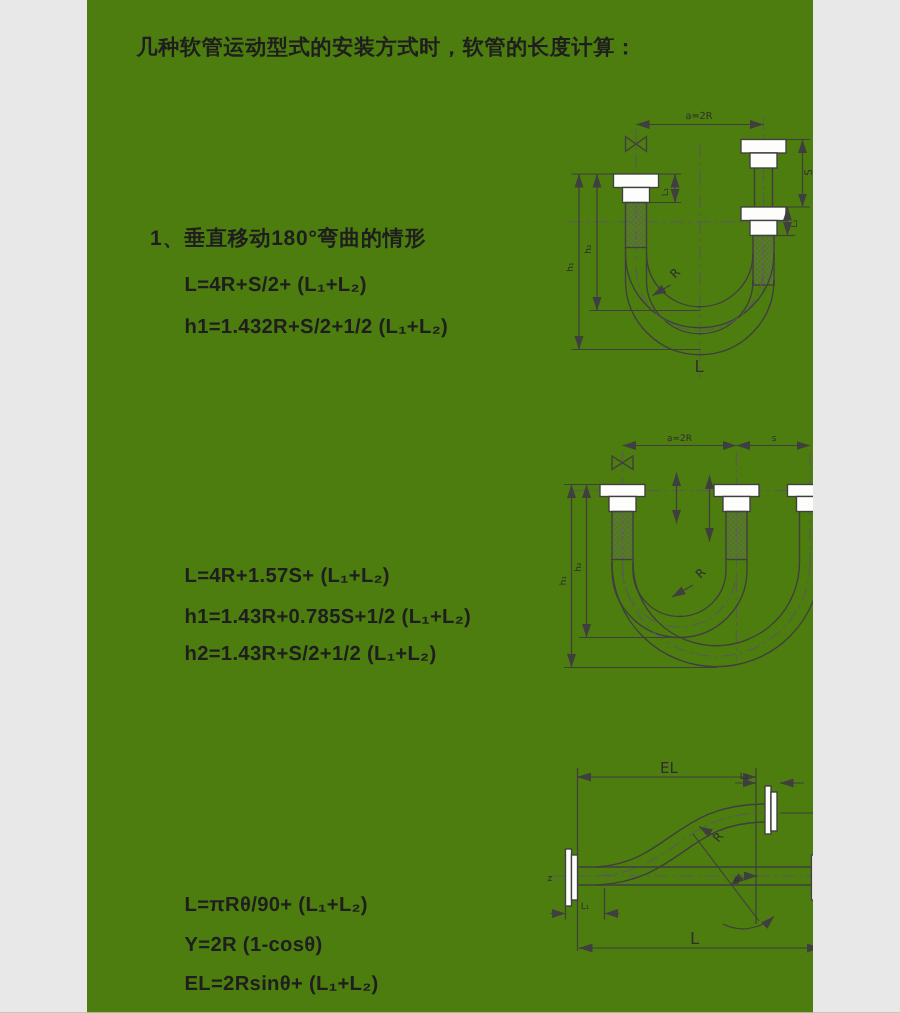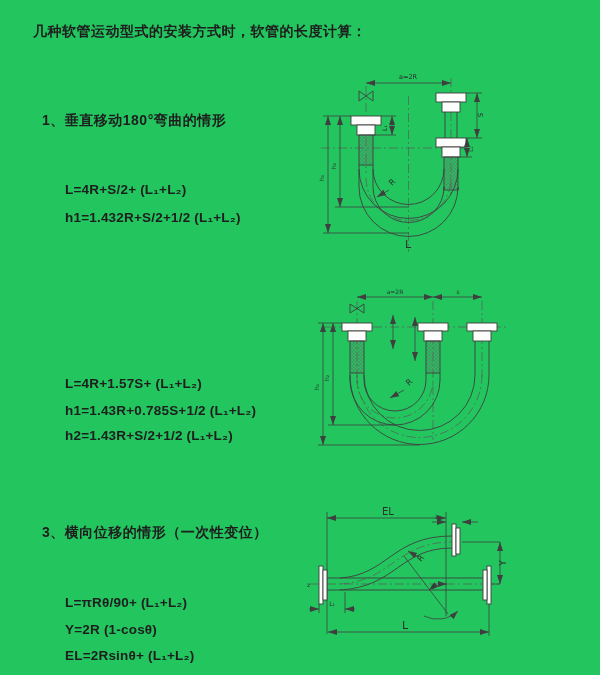--- a/index.html
+++ b/index.html
@@ -1,26 +1,26 @@
 <!DOCTYPE html>
 <html><head>
 <meta charset="utf-8">
 <style>
   html,body{margin:0;padding:0;background:#e8e8e8;}
   .page{
-    position:relative;width:600px;height:675px;background:#22c55e;
+    position:relative;width:484px;height:675px;background:#4d7c0f;
     font-family:"Liberation Sans","DejaVu Sans",sans-serif;color:#1e1e1e;
     overflow:hidden;margin:0 auto;
   }
   .title{
     position:absolute;left:33px;top:23px;font-size:14px;font-weight:700;
     letter-spacing:0.5px;white-space:nowrap;
   }
   .sec-head{
-    position:absolute;font-size:14px;font-weight:700;white-space:nowrap;letter-spacing:0.5px;
+    position:absolute;font-size:14px;font-weight:700;white-space:nowrap;letter-spacing:0.5px;margin-top:38px;
   }
   .formula{
     position:absolute;font-size:13.5px;font-weight:700;white-space:nowrap;letter-spacing:0.2px;margin-top:46px;
   }
   svg.diag{position:absolute;overflow:visible;}
   svg.diag text{font-family:"DejaVu Sans","Liberation Sans",sans-serif;fill:#2e2e2e;}
   .thin{stroke:#3f3f3f;stroke-width:0.9;fill:none;}
   .dim{stroke:#3f3f3f;stroke-width:0.8;fill:none;}
   .cl{stroke:#5a5a5a;stroke-width:0.7;fill:none;stroke-dasharray:9 3 2 3;}
   .fit{fill:#fdfdfc;stroke:#3f3f3f;stroke-width:0.9;}
@@ -48,21 +48,20 @@
   <div class="title">几种软管运动型式的安装方式时，软管的长度计算：</div>
 
   <div class="sec-head" style="left:42px;top:112px">1、垂直移动180°弯曲的情形</div>
   <div class="formula" style="left:65px;top:136px">L=4R+S/2+ (L₁+L₂)</div>
   <div class="formula" style="left:65px;top:164px">h1=1.432R+S/2+1/2 (L₁+L₂)</div>
 
   <div class="formula" style="left:65px;top:330px">L=4R+1.57S+ (L₁+L₂)</div>
   <div class="formula" style="left:65px;top:357px">h1=1.43R+0.785S+1/2 (L₁+L₂)</div>
   <div class="formula" style="left:65px;top:382px">h2=1.43R+S/2+1/2 (L₁+L₂)</div>
 
-  <div class="sec-head" style="left:42px;top:524px">3、横向位移的情形（一次性变位）</div>
   <div class="formula" style="left:65px;top:549px">L=πRθ/90+ (L₁+L₂)</div>
   <div class="formula" style="left:65px;top:576px">Y=2R (1-cosθ)</div>
   <div class="formula" style="left:65px;top:602px">EL=2Rsinθ+ (L₁+L₂)</div>
 
   <svg class="diag" style="left:303px;top:66px" width="297" height="195" viewBox="0 0 297 195" role="img">
 
     <line class="cl" x1="63" y1="20" x2="63" y2="107"></line>
     <line class="cl" x1="148" y1="12" x2="148" y2="128"></line>
     <line class="cl" x1="105.5" y1="30" x2="105.5" y2="186"></line>
     <line class="cl" x1="18" y1="82" x2="162" y2="82"></line>

